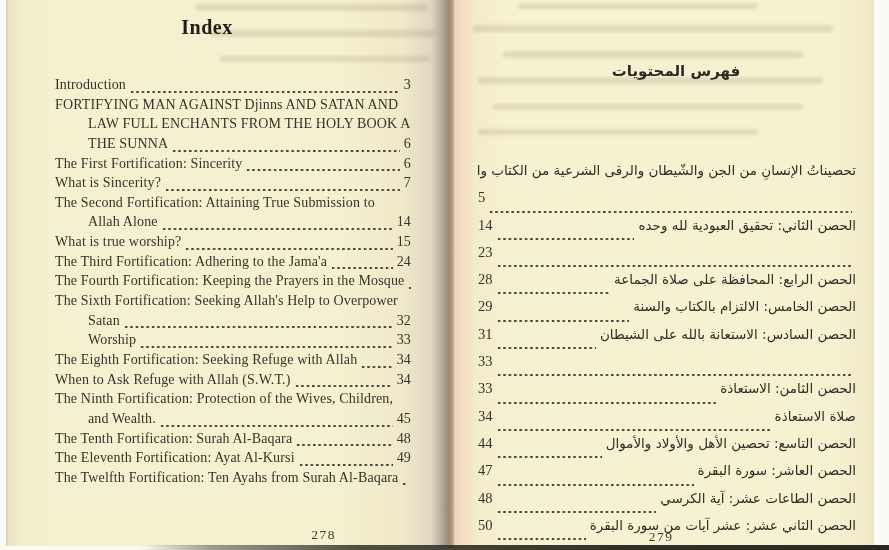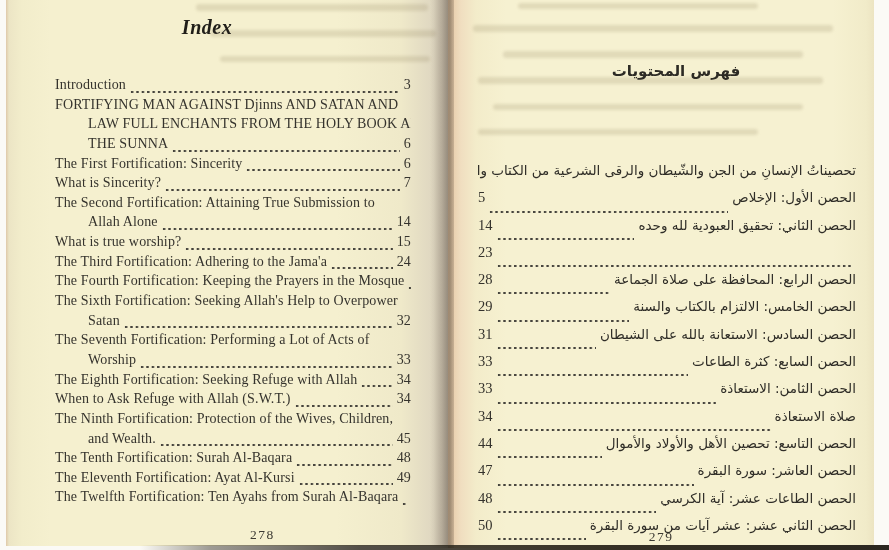--- a/index.html
+++ b/index.html
@@ -23,21 +23,21 @@
     left: 448px; width: 426px; height: 548px;
     background: linear-gradient(90deg,
       #c8ab8c 0px, #e9cfae 5px, #f0dec0 13px, #f3ecca 28px,
       #f6f1d1 58px, #f6f1d1 385px, #f1ebc9 418px, #ece4c2 426px);
   }
 
   
   .index-title {
     position: absolute; top: 16px; left: 0; right: 40px;
     margin: 0; text-align: center;
-    font-size: 20px; font-weight: bold; font-style: italic;
+    font-size: 20px; font-weight: bold; 
     color: #201e19; letter-spacing: 0.5px;
   }
   .arabic-title {
     position: absolute; top: 62px; left: 30px; right: 0;
     margin: 0; text-align: center;
     font-family: "DejaVu Sans", sans-serif;
     font-size: 15px; font-weight: bold;
     color: #2c2a24;
   }
 
@@ -78,21 +78,21 @@
     background-size: 5.4px 4px;
     background-repeat: repeat-x;
     background-position: left bottom;
   }
 
   
   .pagenum {
     position: absolute; font-size: 13.5px;
     color: #3c3a33; letter-spacing: 1.5px;
   }
-  .pagenum-left  { left: 244px; top: 527px; width: 70px; text-align: left; }
+  .pagenum-left  { left: 260px; top: 527px; width: 70px; text-align: right; }
   .pagenum-right { left: 0; right: 0; top: 529px; text-align: center; }
 
   
   .ghost {
     position: absolute; height: 7px; border-radius: 3px;
     background: rgba(148, 136, 98, 0.22);
     filter: blur(1.6px); pointer-events: none;
   }
   .gl1 { top: 4px;  left: 190px; width: 232px; }
   .gl2 { top: 30px; left: 204px; width: 226px; }
@@ -179,23 +179,20 @@
           <span class="toc-page">28</span>
         </div>
         <div class="toc-row">
           <span class="toc-label">The Sixth Fortification: Seeking Allah's Help to Overpower</span>
         </div>
         <div class="toc-row indent">
           <span class="toc-label">Satan</span>
           <span class="dots"></span>
           <span class="toc-page">32</span>
         </div>
-        <div class="toc-row">
-          <span class="toc-label">The Seventh Fortification: Performing a Lot of Acts of</span>
-        </div>
         <div class="toc-row indent">
           <span class="toc-label">Worship</span>
           <span class="dots"></span>
           <span class="toc-page">33</span>
         </div>
         <div class="toc-row">
           <span class="toc-label">The Eighth Fortification: Seeking Refuge with Allah</span>
           <span class="dots"></span>
           <span class="toc-page">34</span>
         </div>
@@ -237,21 +234,20 @@
     <div class="ghost gr3"></div>
     <div class="ghost gr4"></div>
     <div class="ghost gr5"></div>
     <div class="ghost gr6"></div>
     <h1 class="arabic-title" dir="rtl">فهرس المحتويات</h1>
     <div class="toc toc-right" dir="rtl">
         <div class="toc-row">
           <span class="toc-label">تحصيناتُ الإنسانِ من الجن والشّيطان والرقى الشرعية من الكتاب والسنة</span>
         </div>
         <div class="toc-row">
-          <span class="toc-label">الحصن الأول: الإخلاص</span>
           <span class="dots"></span>
           <span class="toc-page">5</span>
         </div>
         <div class="toc-row">
           <span class="toc-label">الحصن الثاني: تحقيق العبودية لله وحده</span>
           <span class="dots"></span>
           <span class="toc-page">14</span>
         </div>
         <div class="toc-row">
           <span class="dots"></span>
@@ -266,21 +262,20 @@
           <span class="toc-label">الحصن الخامس: الالتزام بالكتاب والسنة</span>
           <span class="dots"></span>
           <span class="toc-page">29</span>
         </div>
         <div class="toc-row">
           <span class="toc-label">الحصن السادس: الاستعانة بالله على الشيطان</span>
           <span class="dots"></span>
           <span class="toc-page">31</span>
         </div>
         <div class="toc-row">
-          <span class="toc-label">الحصن السابع: كثرة الطاعات</span>
           <span class="dots"></span>
           <span class="toc-page">33</span>
         </div>
         <div class="toc-row">
           <span class="toc-label">الحصن الثامن: الاستعاذة</span>
           <span class="dots"></span>
           <span class="toc-page">33</span>
         </div>
         <div class="toc-row">
           <span class="toc-label">صلاة الاستعاذة</span>

